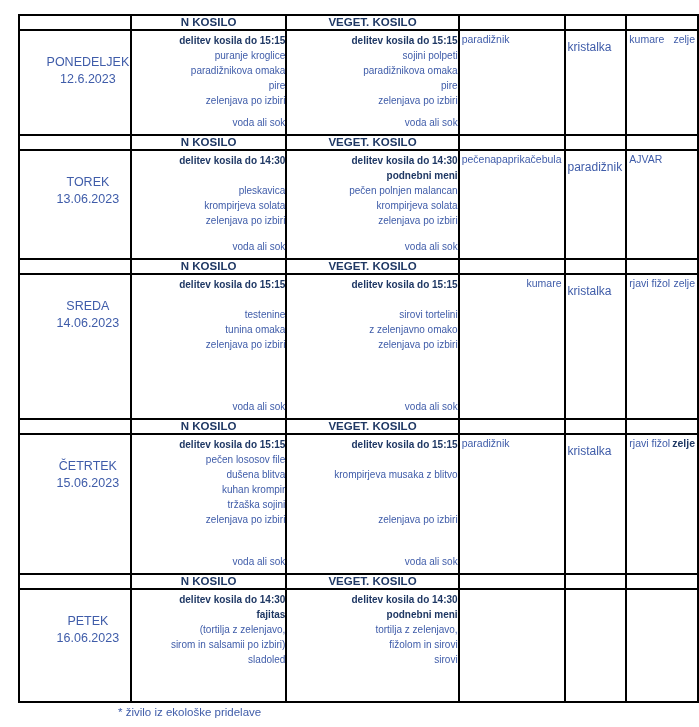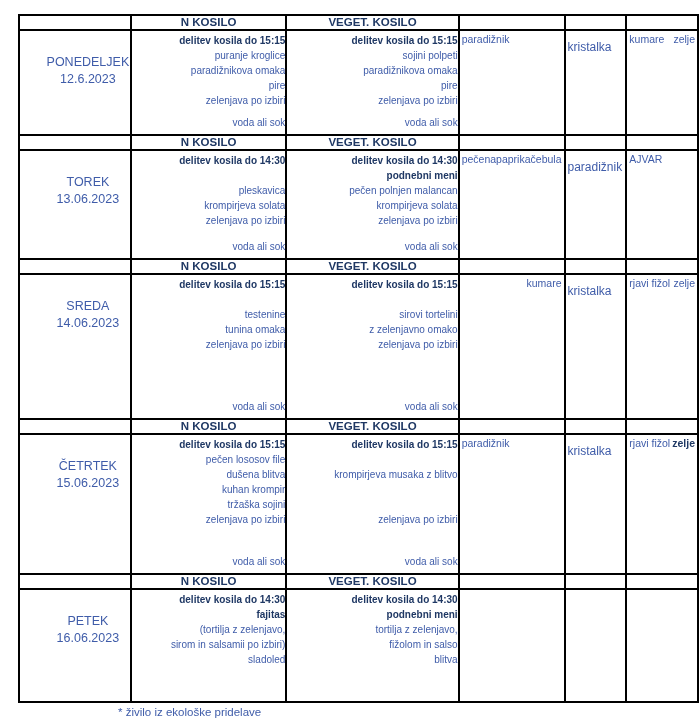--- a/index.html
+++ b/index.html
@@ -294,22 +294,22 @@
       <div class="ln">(tortilja z zelenjavo,</div>
       <div class="ln">sirom in salsamii po izbiri)</div>
       <div class="ln">sladoled</div>
     </div>
   </td>
   <td>
     <div class="menu h4">
       <div class="ln b">delitev kosila do 14:30</div>
       <div class="ln b">podnebni meni</div>
       <div class="ln">tortilja z zelenjavo,</div>
-      <div class="ln">fižolom in salso</div>
-      <div class="ln">blitva</div>
+      <div class="ln">fižolom in sirovi</div>
+      <div class="ln">sirovi</div>
     </div>
   </td>
   <td>
             <div class="side s4"></div>
           </td>
   <td>
             <div class="side s4"></div>
           </td>
   <td>
             <div class="side s4"></div>

